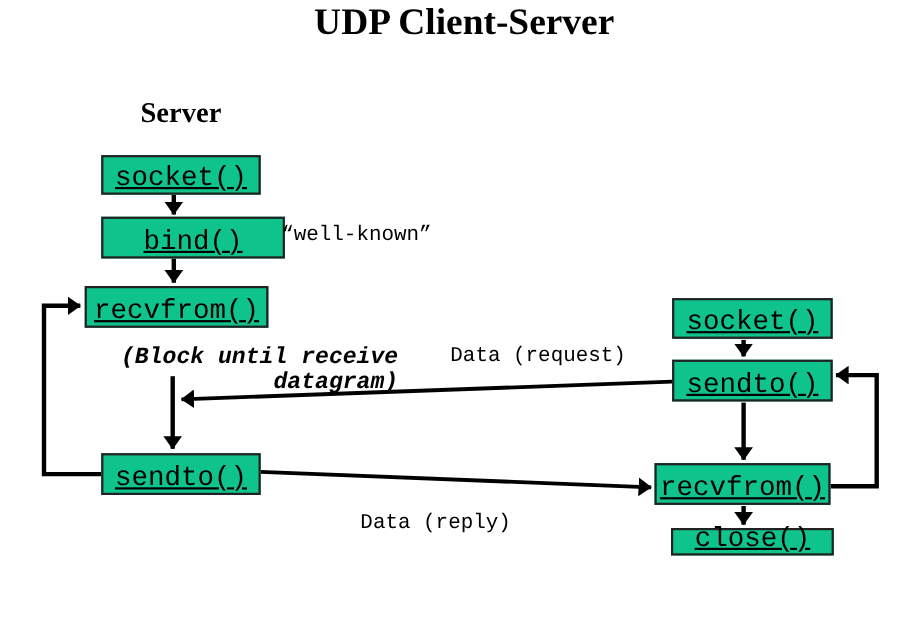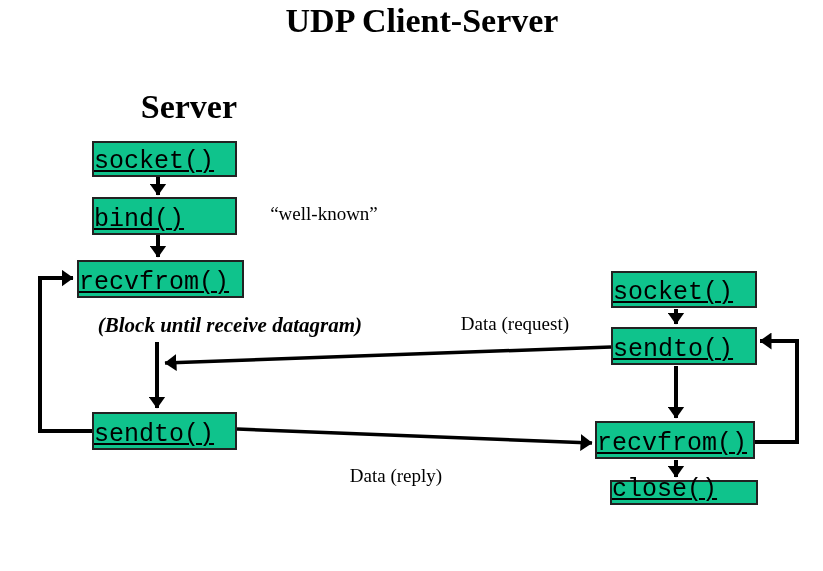--- a/index.html
+++ b/index.html
@@ -22,60 +22,61 @@
   .page-title {
     position: absolute;
     left: 22px; top: 2px; width: 800px;
     text-align: center;
     font-size: 34px;
     font-weight: bold;
     letter-spacing: 0px;
   }
   .col-heading {
     position: absolute;
-    font-size: 34px;
+    font-size: 26px;
     font-weight: bold;
-    text-align: right;
+    text-align: center;
   }
   .heading-server { left: 92px; top: 88px; width: 145px; }
   .heading-client { left: 604px; top: 221px; width: 146px; }
 
   .fbox {
     position: absolute;
     background: var(--box-fill);
     border: 2px solid var(--box-border);
     display: flex;
     align-items: flex-end;
-    justify-content: flex-start;
+    justify-content: center;
     padding-bottom: 1px;
     font-family: "Liberation Mono", monospace;
     font-size: 25px;
     line-height: 1.0;
     color: var(--text);
   }
   .fbox span {
     text-decoration: underline;
     text-decoration-thickness: 2px;
     text-underline-offset: 2px;
     white-space: nowrap;
   }
   .b-s-socket   { left: 92px;  top: 141px; width: 145px; height: 36px; }
-  .b-s-bind     { left: 92px;  top: 197px; width: 145px; height: 38px; }
+  .b-s-bind     { left: 92px;  top: 197px; width: 167px; height: 38px; }
   .b-s-recvfrom { left: 77px;  top: 260px; width: 167px; height: 38px; }
   .b-s-sendto   { left: 92px;  top: 412px; width: 145px; height: 38px; }
   .b-c-socket   { left: 611px; top: 271px; width: 146px; height: 37px; }
   .b-c-sendto   { left: 611px; top: 327px; width: 146px; height: 38px; }
   .b-c-recvfrom { left: 595px; top: 421px; width: 160px; height: 38px; }
   .b-c-close    { left: 610px; top: 480px; width: 148px; height: 25px; }
 
   .note {
     position: absolute;
     text-align: center;
     font-size: 19px;
     line-height: 23px;
+    font-family: Liberation Mono, monospace;
   }
   .note-wellknown { left: 252px; top: 202px; width: 144px; }
   .note-block {
     left: 56px; top: 314px; width: 306px;
     font-size: 21px;
     font-weight: bold;
     font-style: italic;
     text-align: right;
   }
   .note-request { left: 409px; top: 312px; width: 160px; text-align: right; }

